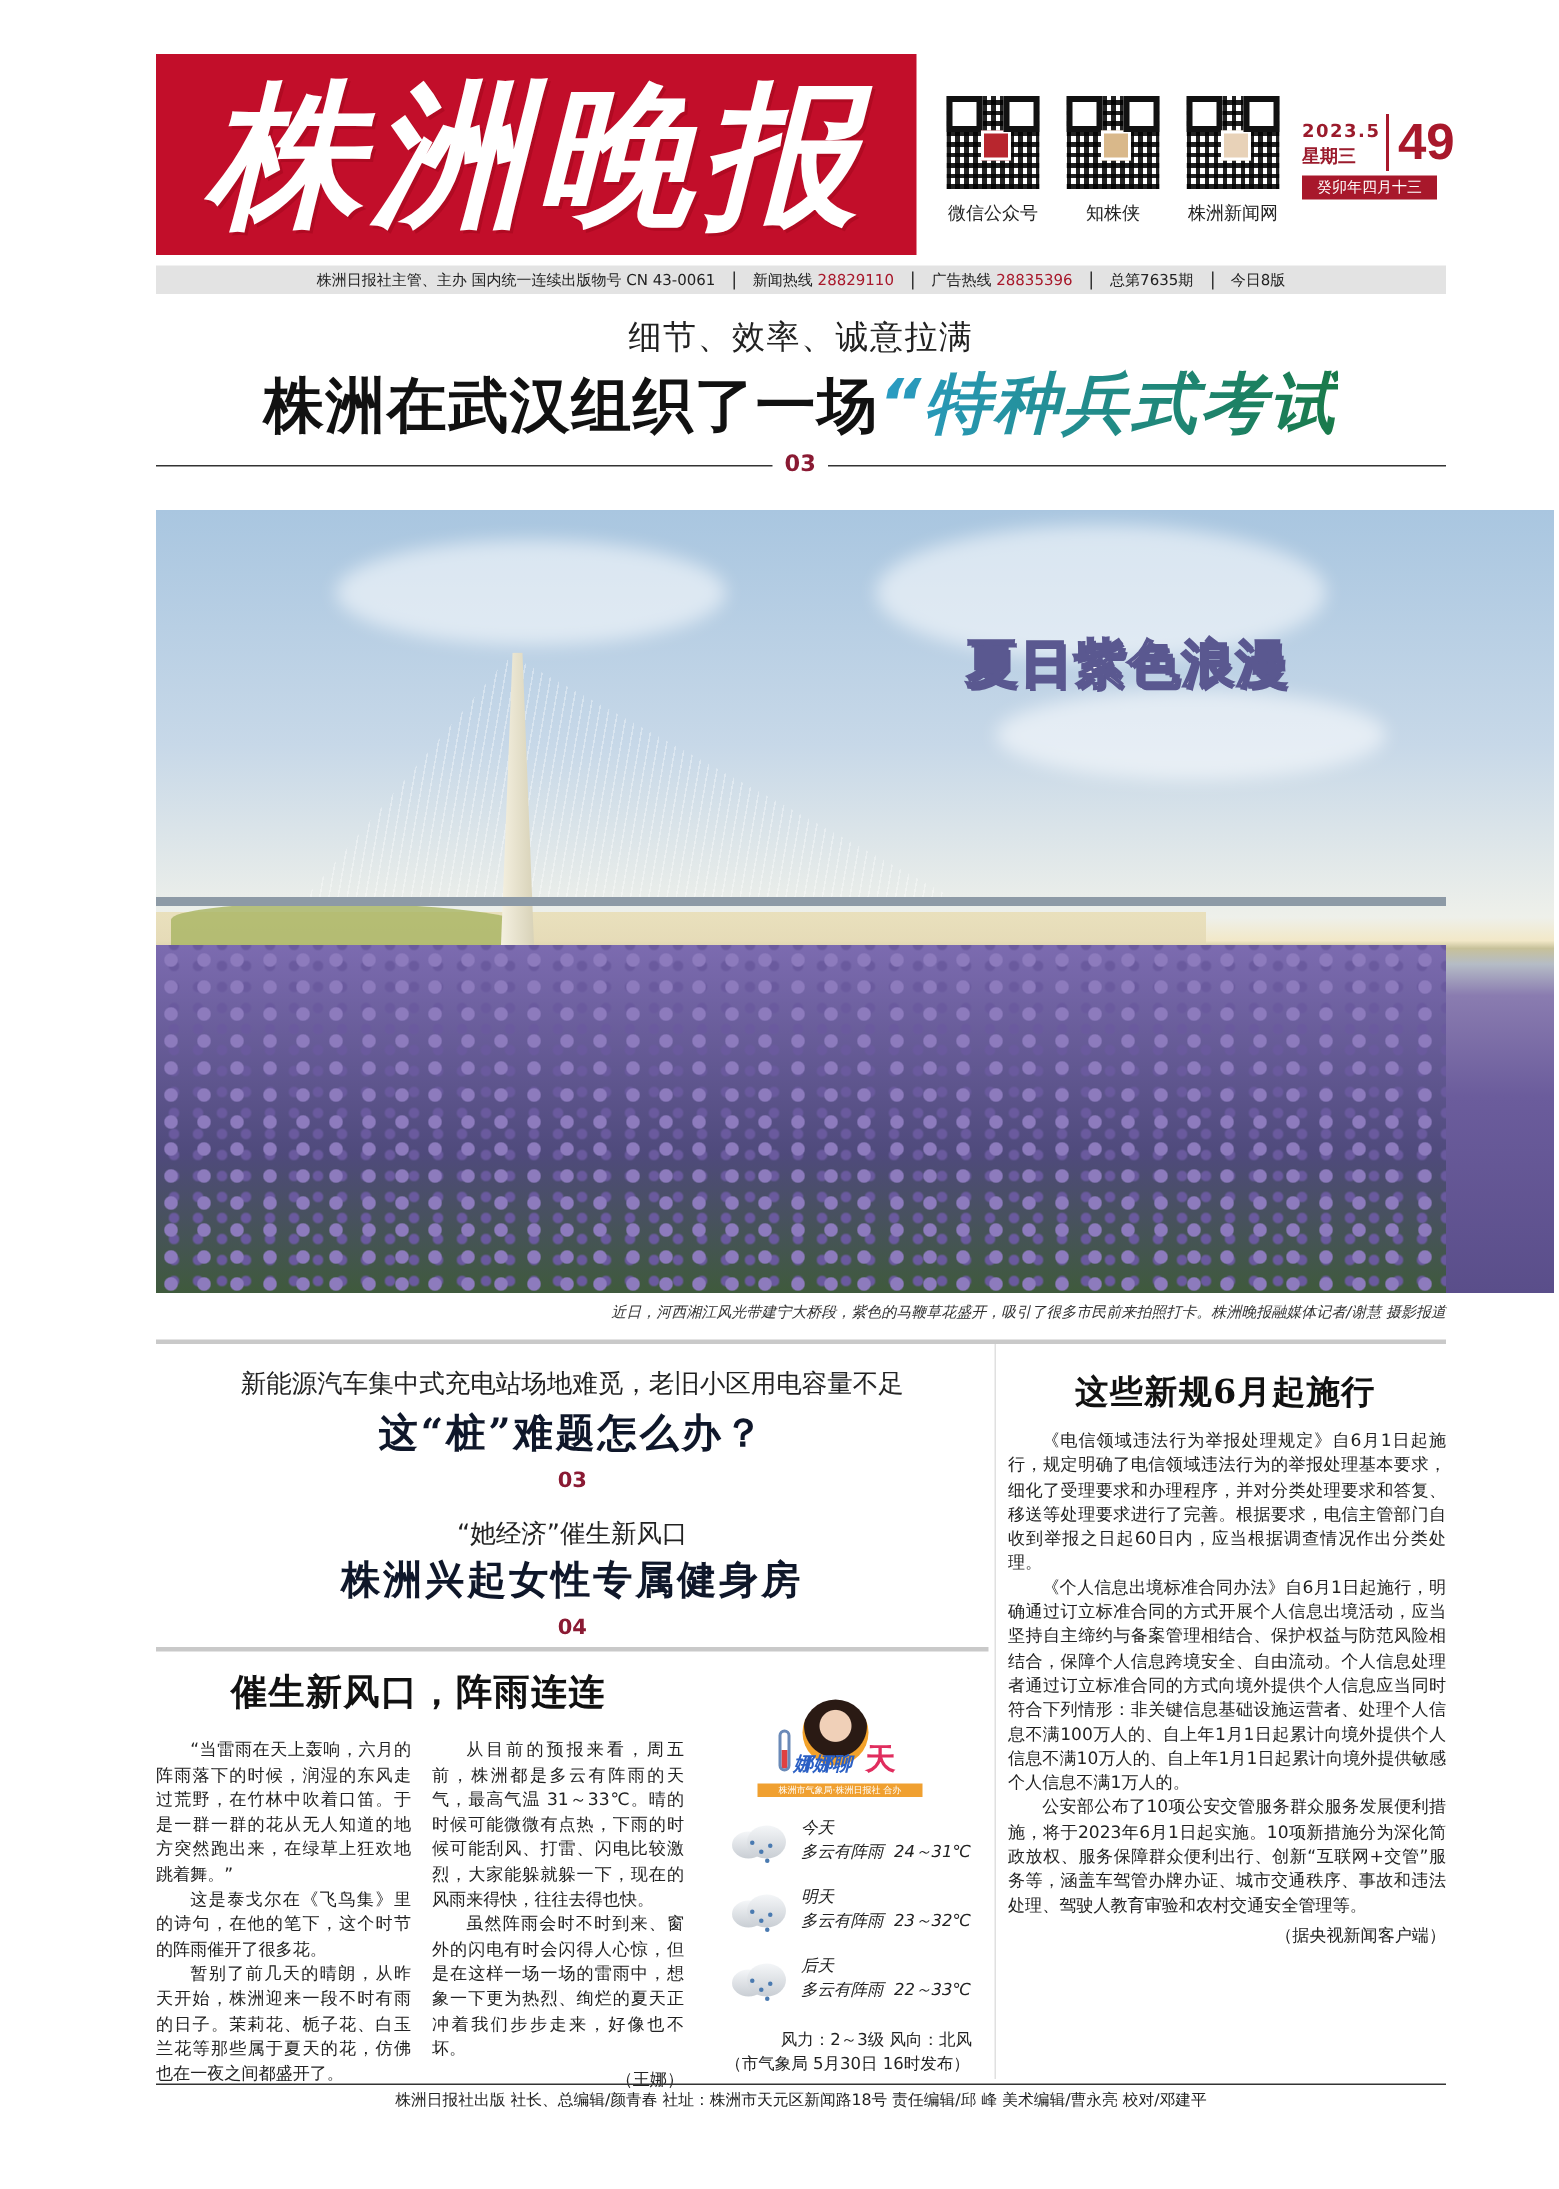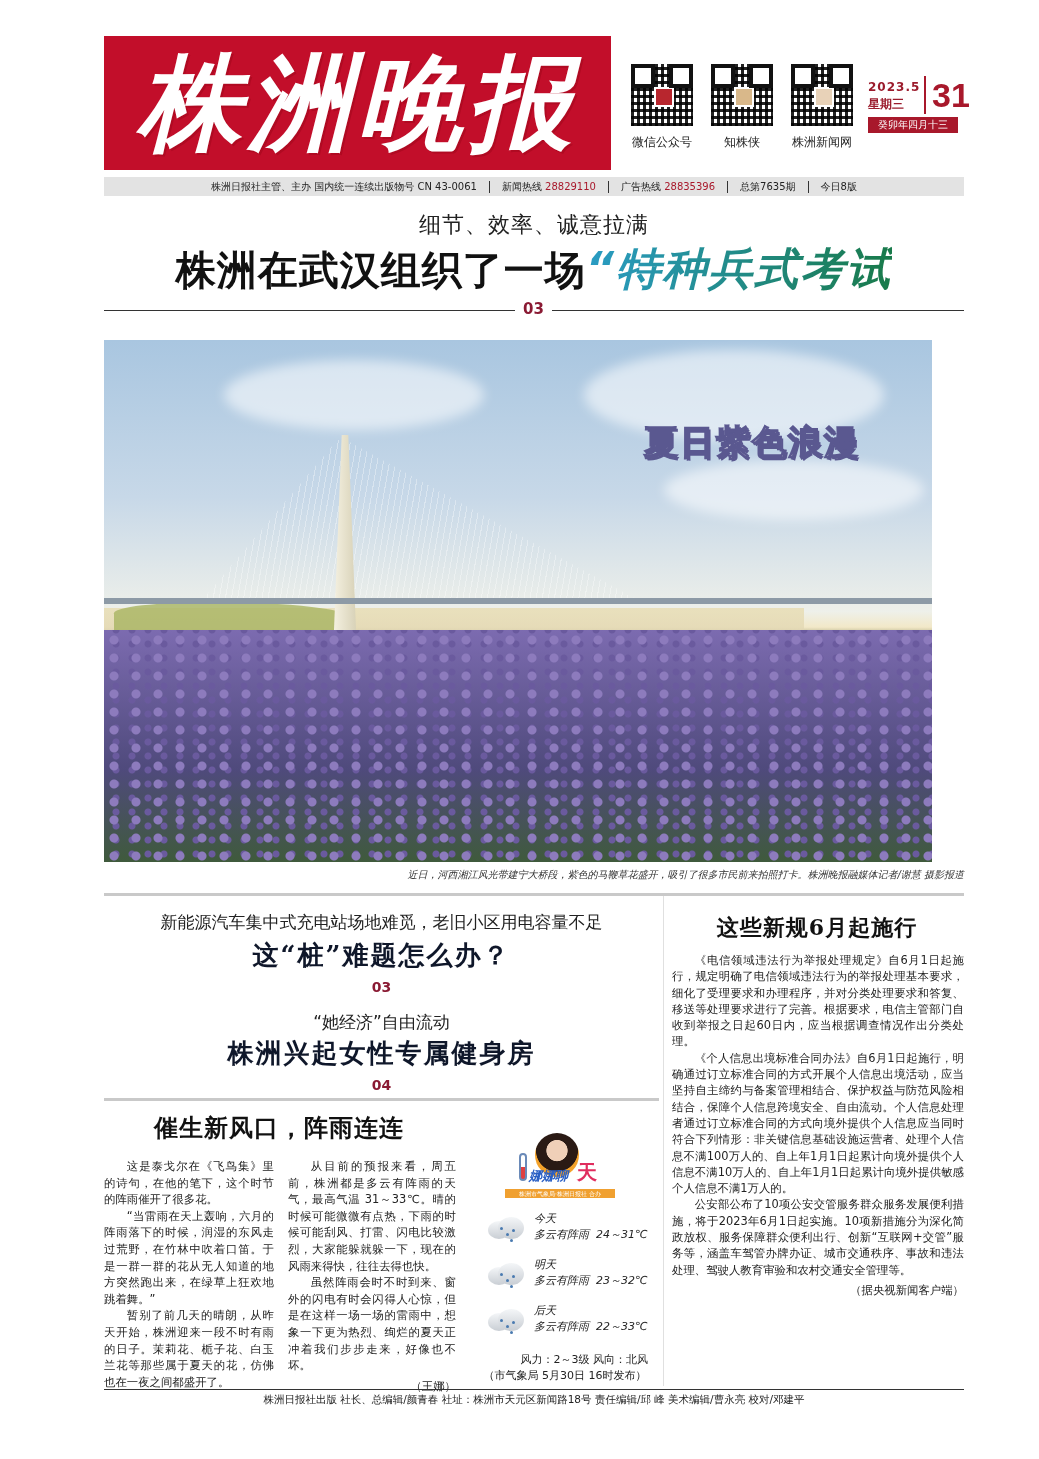--- a/index.html
+++ b/index.html
@@ -47,21 +47,21 @@
   .infobar .red { color: #a8182b; }
 
   .lead-kicker { position: absolute; left: 104px; top: 210px; width: 860px; text-align: center; font-size: 22px; color: #222; letter-spacing: 1px; }
   .lead-headline { position: absolute; left: 104px; top: 240px; width: 860px; text-align: center; white-space: nowrap; }
   .lead-headline .black { font-size: 40px; font-weight: bold; color: #111; letter-spacing: 1px; }
   .lead-headline .accent { font-size: 44px; font-weight: bold; font-style: italic; color: #1a8fa8; letter-spacing: 2px; background: linear-gradient(90deg, #2a9cc4, #197a4a); -webkit-background-clip: text; background-clip: text; color: transparent; }
   .page-ref-line { position: absolute; left: 104px; top: 310px; width: 860px; height: 1px; background: #333; }
   .page-ref { position: absolute; left: 515px; top: 300px; padding: 0 8px; background: #fff; color: #8a1a33; font-weight: bold; font-size: 15px; }
 
   .photo {
-    position: absolute; left: 104px; top: 340px; width: 828px; height: 522px; overflow: hidden;
+    position: absolute; left: 104px; top: 340px; width: 932px; height: 522px; overflow: hidden;
     background: linear-gradient(180deg, #a9c6e0 0%, #c7d8e8 30%, #eef0ea 52%, #f2e8c8 55%, #c7c19a 56%, #b5bcc6 58%, #8a7cb0 62%, #6b5c9c 75%, #5a4e8a 100%);
     font-family: Liberation Serif, serif;
   }
   .photo .cloud { position: absolute; border-radius: 50%; background: rgba(255,255,255,0.55); filter: blur(6px); }
   .photo .pylon { position: absolute; left: 230px; top: 95px; width: 22px; height: 195px; background: linear-gradient(90deg, #f4f0e0, #d8d2b8); clip-path: polygon(35% 0, 65% 0, 100% 100%, 0 100%); }
   .photo .deck { position: absolute; left: 0; top: 258px; width: 860px; height: 6px; background: #8d9aa6; }
   .photo .cables { position: absolute; left: 100px; top: 100px; width: 430px; height: 158px;
     background: repeating-linear-gradient(100deg, rgba(255,255,255,0.35) 0 1px, transparent 1px 6px);
     clip-path: polygon(31% 0, 33% 0, 100% 100%, 0 100%); }
   .photo .river { position: absolute; left: 0; top: 268px; width: 700px; height: 60px; background: linear-gradient(180deg, #e8dcb0, #d8d0bc); opacity: 0.8; }
@@ -134,21 +134,21 @@
 <div class="qr-group" style="left:789px;">
   <div class="qr-box">
       <div class="qr-center alt2"></div>
     </div>
   <div class="qr-label">株洲新闻网</div>
 </div>
 
 <div class="dateblock">
   <div class="date-ym">2023.5</div>
   <div class="date-wd">星期三</div>
-  <div class="date-day">31</div>
+  <div class="date-day">49</div>
   <div class="date-lunar">癸卯年四月十三</div>
 </div>
 
 <div class="infobar">
   <span>株洲日报社主管、主办 国内统一连续出版物号 CN 43-0061</span>
   <span class="sep"></span>
   <span><span>新闻热线</span> <span class="red">28829110</span></span>
   <span class="sep"></span>
   <span><span>广告热线</span> <span class="red">28835396</span></span>
   <span class="sep"></span>
@@ -178,31 +178,31 @@
 </div>
 <div class="photo-credit">近日，河西湘江风光带建宁大桥段，紫色的马鞭草花盛开，吸引了很多市民前来拍照打卡。株洲晚报融媒体记者/谢慧  摄影报道</div>
 <div class="divider-full"></div>
 
 <div class="teaser" style="top:911px;">
   <div class="kick">新能源汽车集中式充电站场地难觅，老旧小区用电容量不足</div>
   <div class="head" style="margin-top:4px;">这“桩”难题怎么办？</div>
   <div class="ref" style="margin-top:6px;">03</div>
 </div>
 <div class="teaser" style="top:1011px;">
-  <div class="kick">“她经济”自由流动</div>
+  <div class="kick">“她经济”催生新风口</div>
   <div class="head" style="margin-top:2px;">株洲兴起女性专属健身房</div>
   <div class="ref" style="margin-top:6px;">04</div>
 </div>
 <div class="divider-left"></div>
 <div class="col-divider"></div>
 
 <div class="weather-title">催生新风口，阵雨连连</div>
 <div class="article-text" style="left:104px;top:1158px;width:170px;">
+  <p>“当雷雨在天上轰响，六月的阵雨落下的时候，润湿的东风走过荒野，在竹林中吹着口笛。于是一群一群的花从无人知道的地方突然跑出来，在绿草上狂欢地跳着舞。”</p>
   <p>这是泰戈尔在《飞鸟集》里的诗句，在他的笔下，这个时节的阵雨催开了很多花。</p>
-  <p>“当雷雨在天上轰响，六月的阵雨落下的时候，润湿的东风走过荒野，在竹林中吹着口笛。于是一群一群的花从无人知道的地方突然跑出来，在绿草上狂欢地跳着舞。”</p>
   <p>暂别了前几天的晴朗，从昨天开始，株洲迎来一段不时有雨的日子。茉莉花、栀子花、白玉兰花等那些属于夏天的花，仿佛也在一夜之间都盛开了。</p>
 </div>
 <div class="article-text" style="left:288px;top:1158px;width:168px;">
   <p>从目前的预报来看，周五前，株洲都是多云有阵雨的天气，最高气温 31～33℃。晴的时候可能微微有点热，下雨的时候可能刮风、打雷、闪电比较激烈，大家能躲就躲一下，现在的风雨来得快，往往去得也快。</p>
   <p>虽然阵雨会时不时到来、窗外的闪电有时会闪得人心惊，但是在这样一场一场的雷雨中，想象一下更为热烈、绚烂的夏天正冲着我们步步走来，好像也不坏。</p>
   <p class="sign">（王娜）</p>
 </div>
 
 <div class="wx-badge">
   <div class="face"></div>

